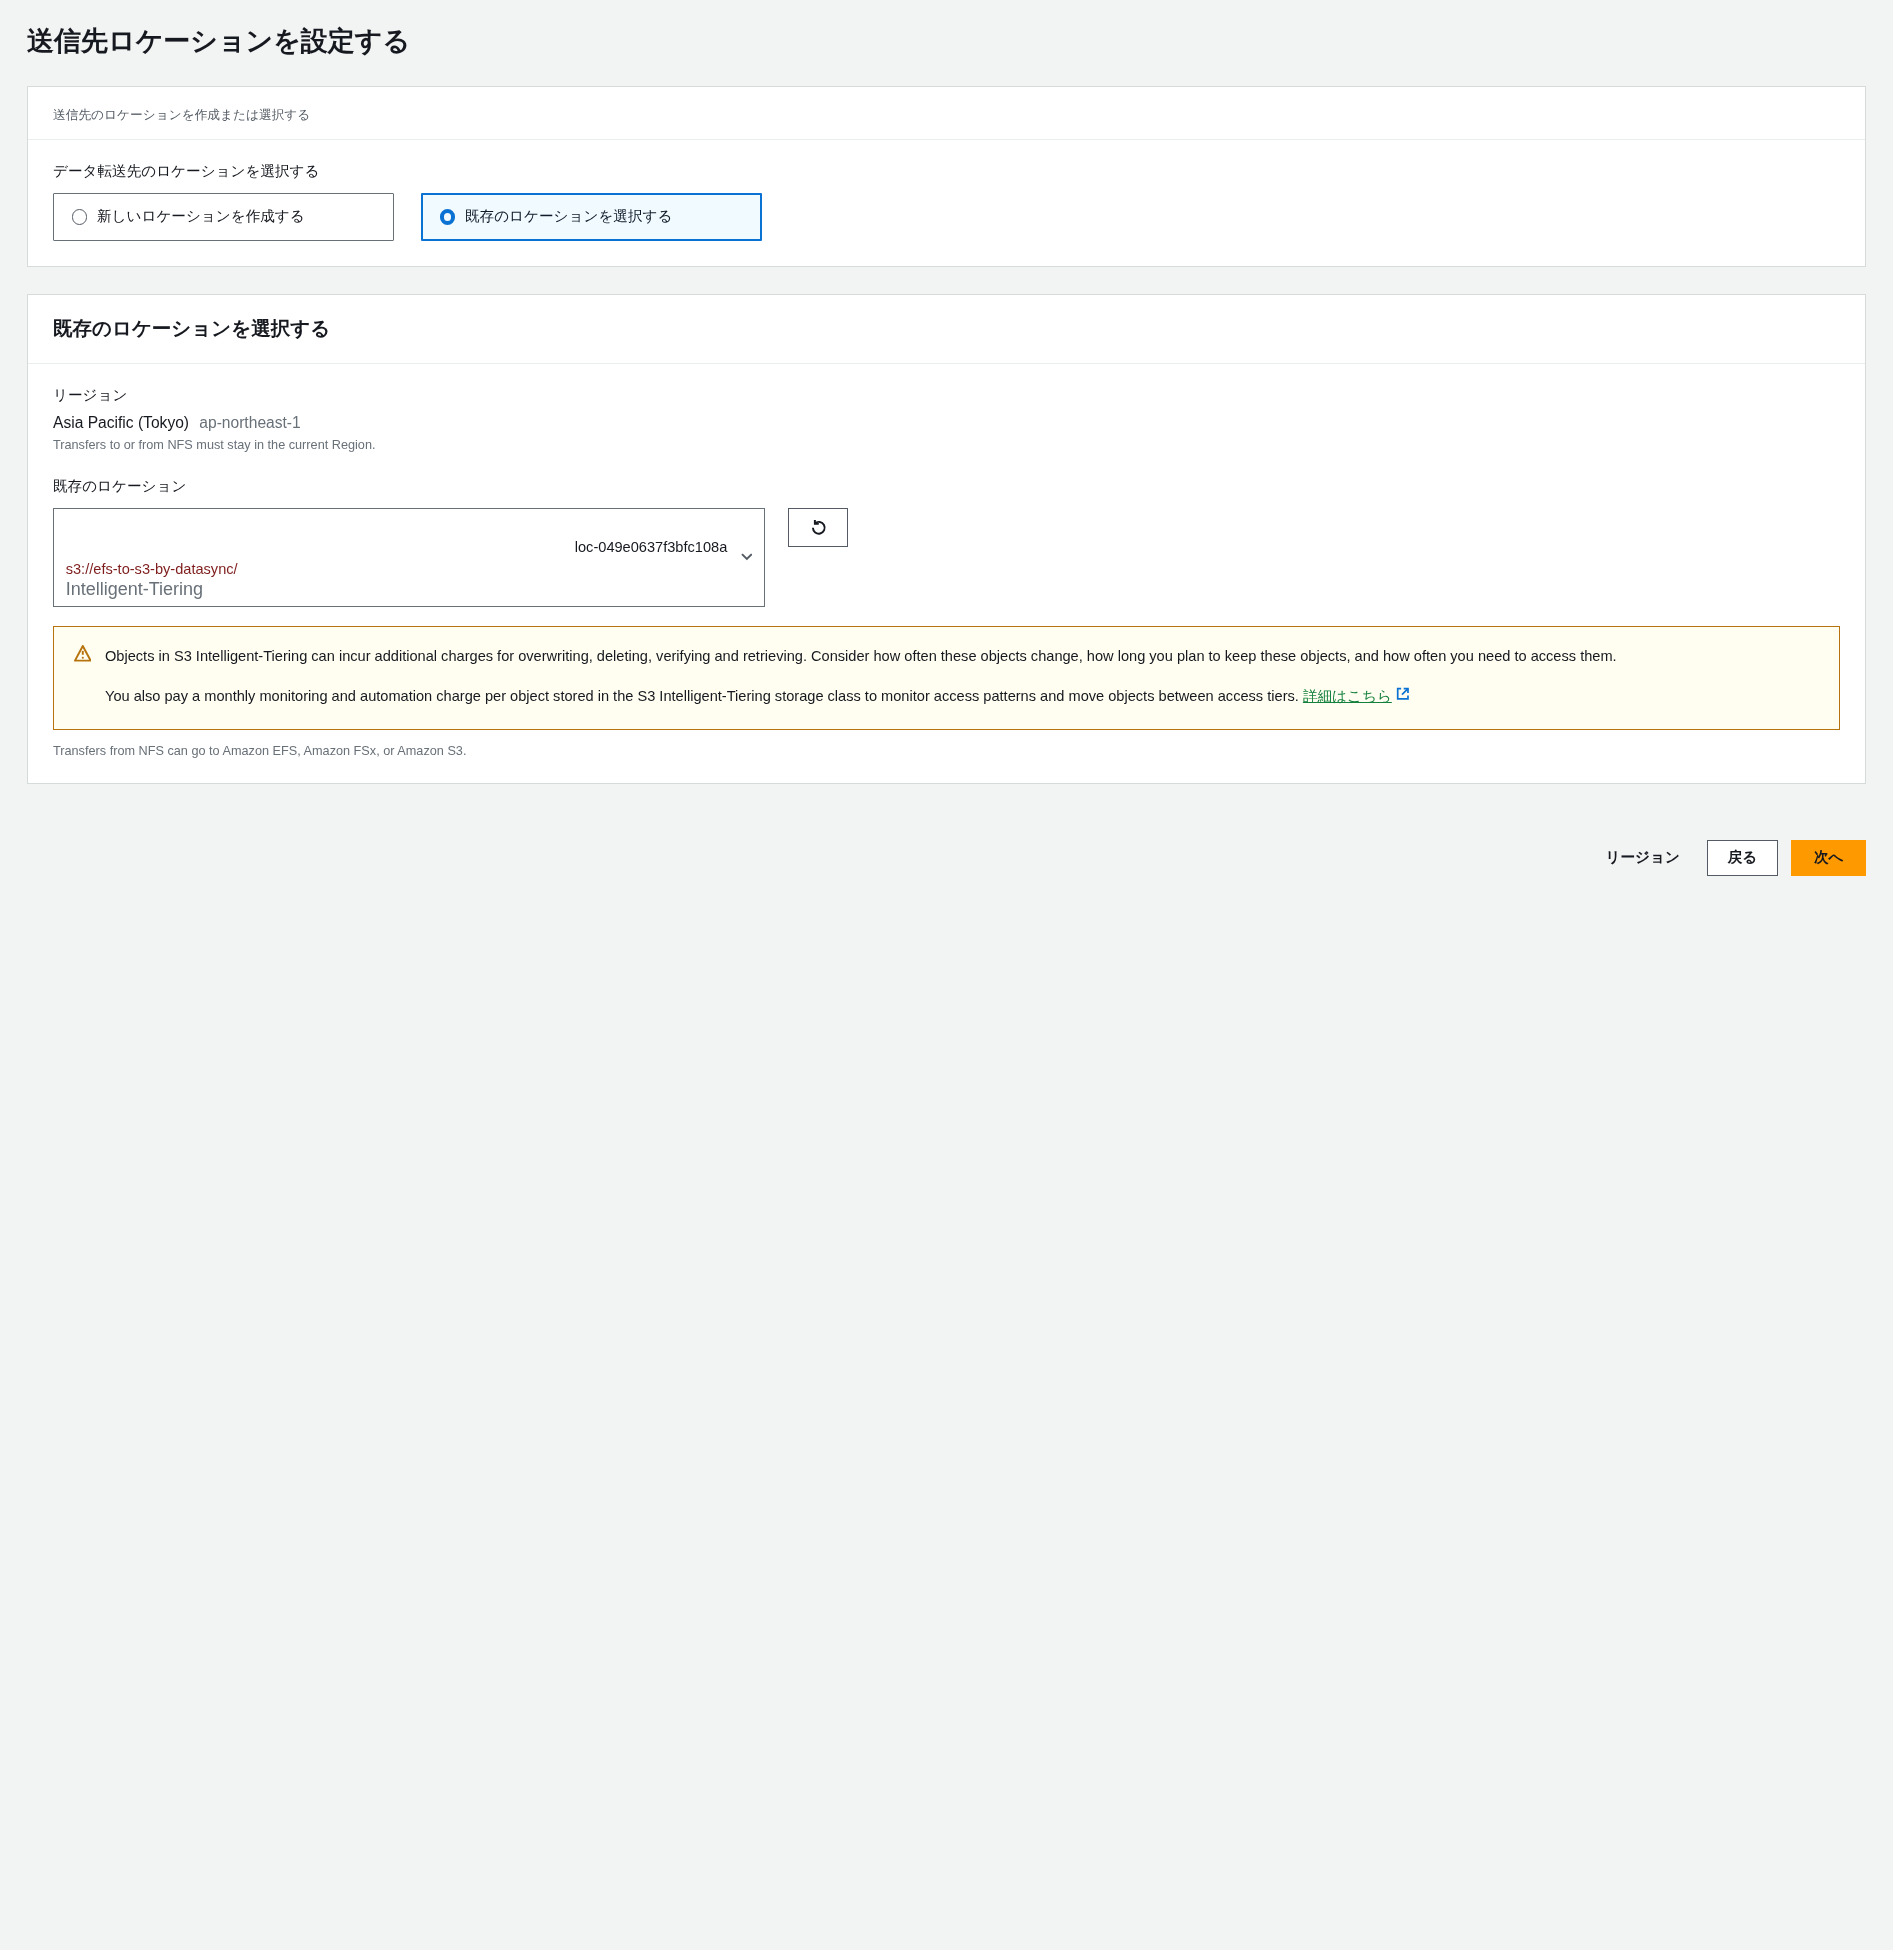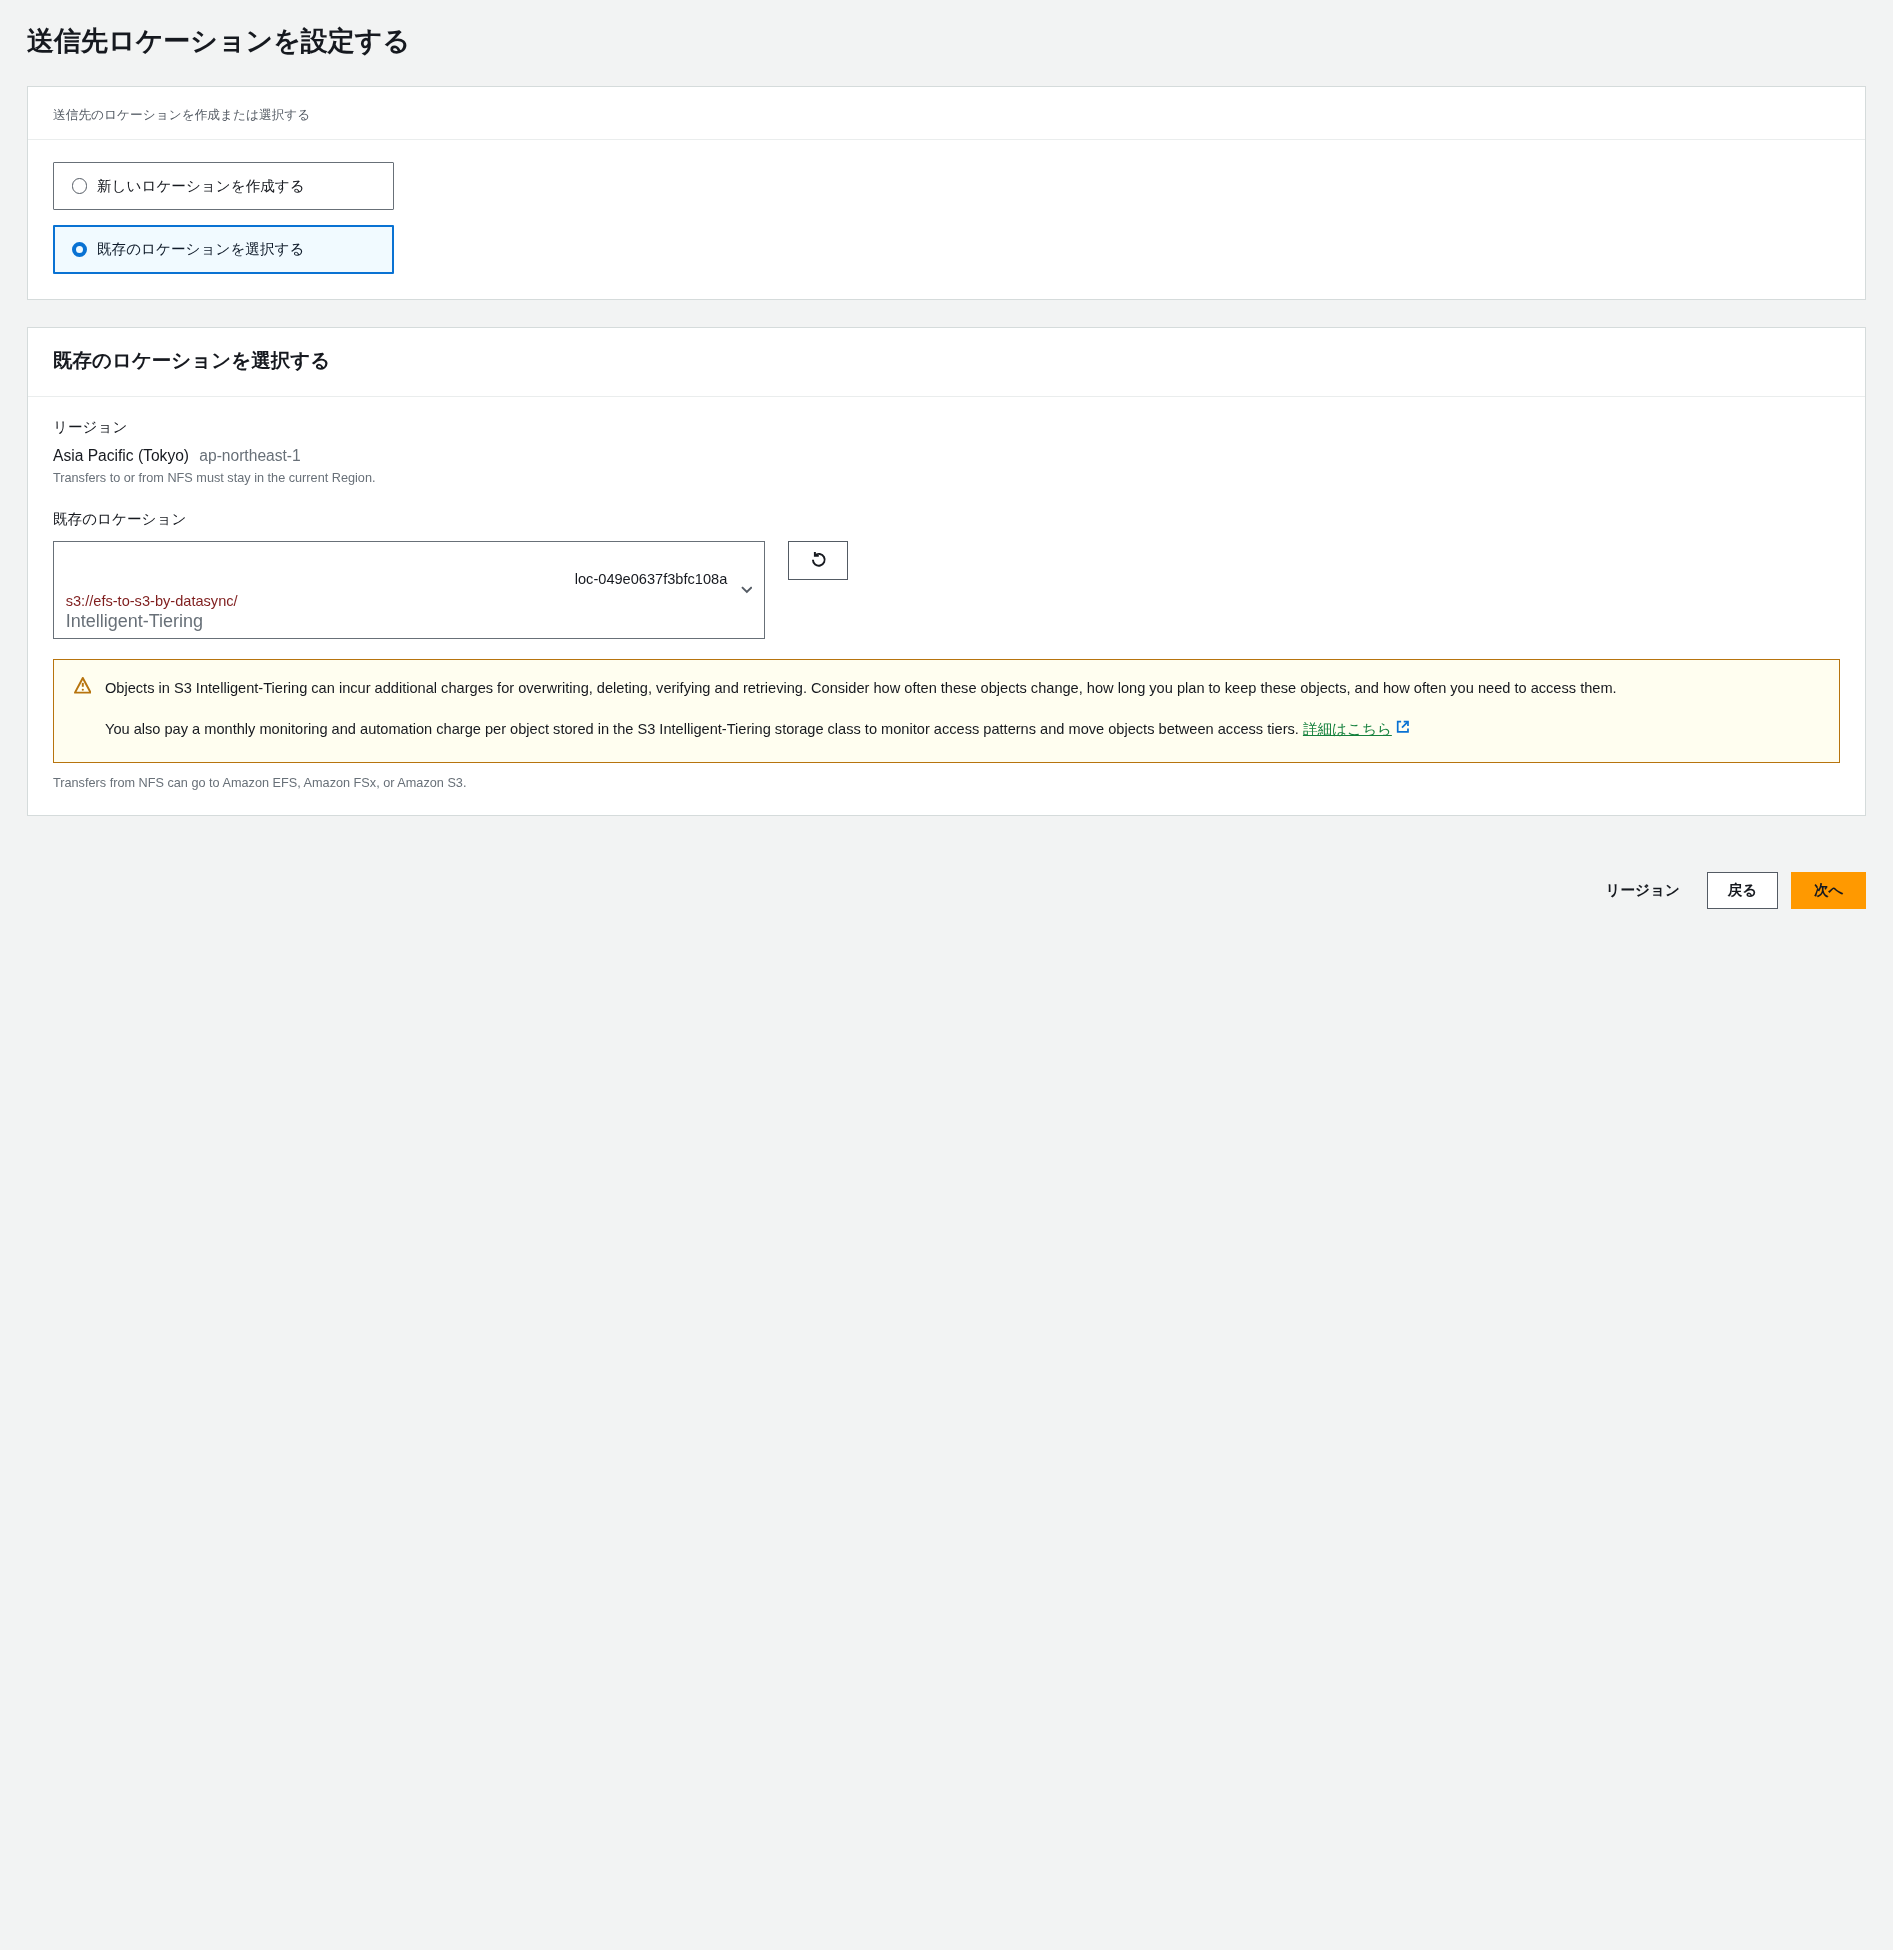--- a/index.html
+++ b/index.html
@@ -4,21 +4,21 @@
   <style>
     * { box-sizing: border-box; margin: 0; padding: 0; }
     body { font-family: "Amazon Ember", "Helvetica Neue", Arial, sans-serif; background: #f2f3f3; color: #16191f; padding: 0 27px 39px; }
     h1.page-title { font-size: 27px; font-weight: 700; padding: 23.4px 0 27px; }
     .panel { background: #fff; border: 1px solid #d5dbdb; margin-bottom: 27px; }
     .panel-header { padding: 19.5px 25px 15.6px; border-bottom: 1px solid #eaeded; }
     .panel-title { font-size: 19.5px; font-weight: 700; margin-bottom: 5.9px; }
     .panel-desc { font-size: 12.7px; color: #545b64; }
     .panel-body { padding: 21.5px 25px 25px; }
     .field-label { font-size: 14.6px; color: #16191f; margin-bottom: 11.7px; }
-    .radio-row { display: flex; gap: 15px; flex-direction: column; }
+    .radio-row { display: flex; gap: 27px; }
     .radio-tile { border: 1px solid #687078; padding: 13.7px 17.6px; width: 341px; display: flex; align-items: center; gap: 9.8px; cursor: pointer; font-size: 14.6px; border-radius: 1px; }
     .radio-tile.selected { border: 2px solid #0972d3; background: #f1faff; padding: 12.7px 16.6px; color: #0f1b2a; }
     .radio-circle { width: 15.6px; height: 15.6px; border: 1px solid #545b64; border-radius: 50%; position: relative; flex-shrink: 0; }
     .radio-tile.selected .radio-circle { border: 4.9px solid #0972d3; }
     .region-label { font-size: 14.6px; color: #16191f; margin-bottom: 9.8px; }
     .region-value { font-size: 15.6px; margin-bottom: 5.9px; }
     .region-name { color: #16191f; font-weight: 400; }
     .region-code { color: #687078; margin-left: 5.9px; }
     .helper { font-size: 12.7px; color: #687078; margin-top: 2px; }
     .dropdown-row { display: flex; gap: 23.4px; align-items: flex-start; margin-top: 9.8px; }
@@ -47,20 +47,21 @@
 </head>
 <body>
 
 <h1 class="page-title">送信先ロケーションを設定する</h1>
 
 <div class="panel">
   <div class="panel-header">
     <div class="panel-desc">送信先のロケーションを作成または選択する</div>
   </div>
   <div class="panel-body">
+    <div class="field-label">データ転送先のロケーションを選択する</div>
     <div class="radio-row">
       <label class="radio-tile">
         <span class="radio-circle"></span>
         <span>新しいロケーションを作成する</span>
       </label>
       <label class="radio-tile selected">
         <span class="radio-circle"></span>
         <span>既存のロケーションを選択する</span>
       </label>
     </div>

